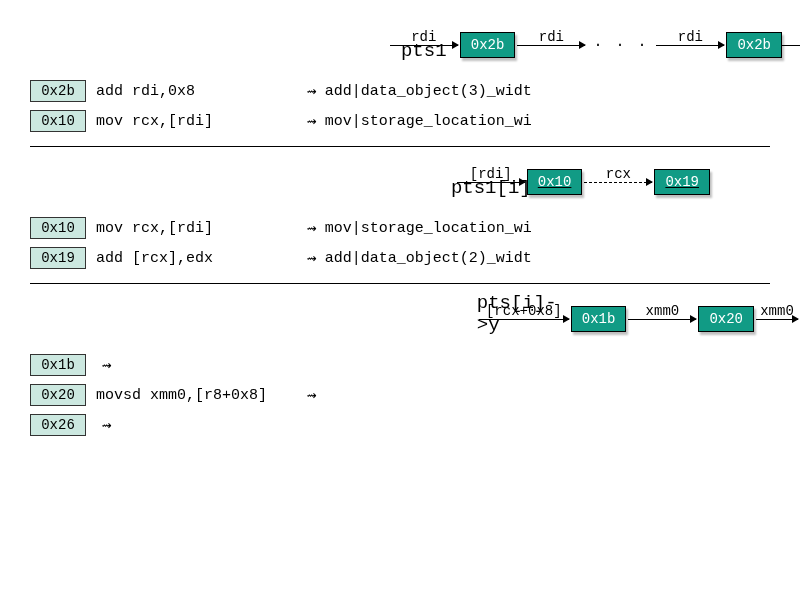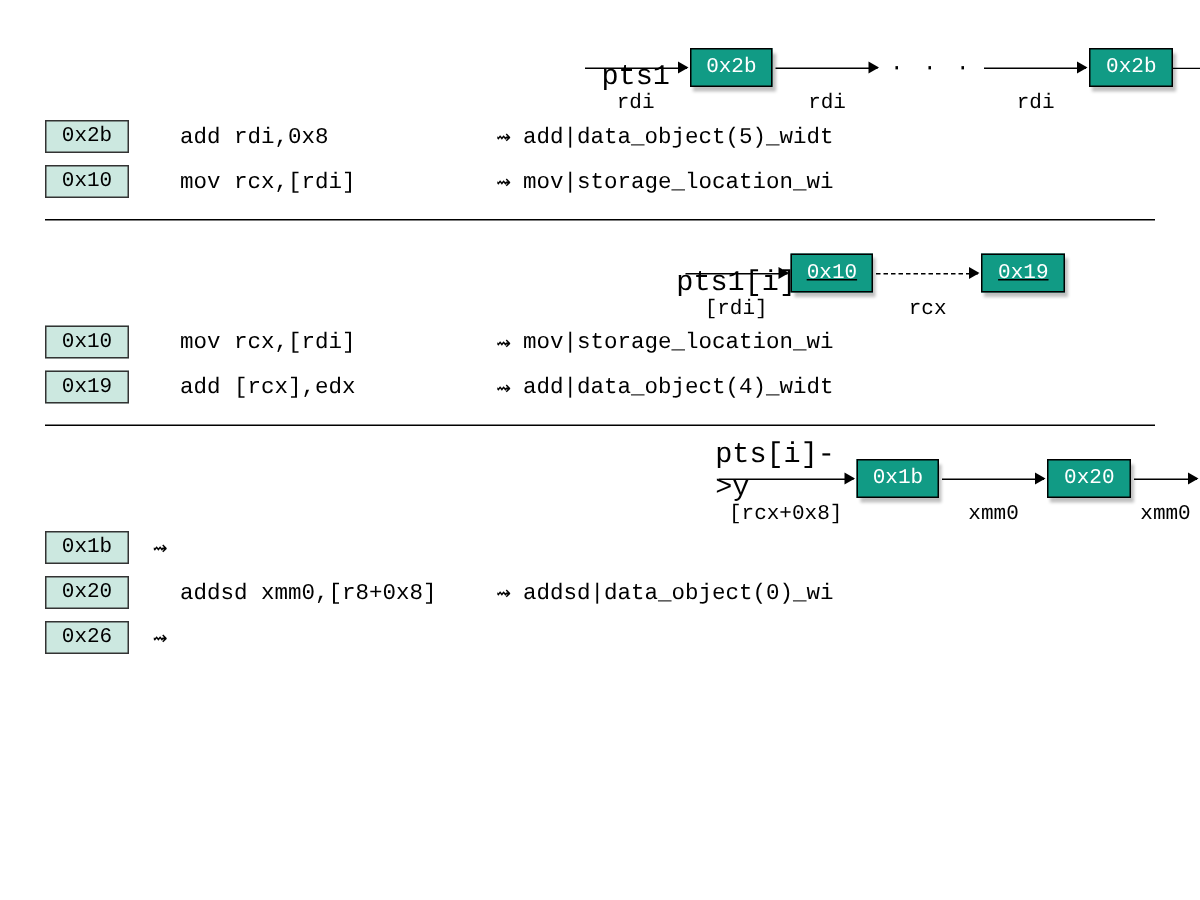--- a/index.html
+++ b/index.html
@@ -27,21 +27,20 @@
   .flow-seg {
     display: flex;
     flex-direction: column;
     align-items: center;
     position: relative;
   }
   .arrow-label-top {
     position: absolute;
     top: -16px;
     font-size: 14px;
-    margin-top: 32px;
   }
   .arrow-label-bot {
     position: absolute;
     bottom: -16px;
     font-size: 19px;
   }
   .arrow {
     width: 48px;
     height: 1px;
     background: #000;
@@ -92,21 +91,20 @@
     padding: 2px 7px;
     font-size: 14px;
     margin-right: 10px;
     display: inline-block;
     min-width: 40px;
     text-align: center;
   }
   .asm {
     flex: 0 0 auto;
     min-width: 205px;
-    margin-left: 24px;
   }
   .squig {
     margin: 0 8px 0 6px;
     font-size: 16px;
   }
   .desc {
     flex: 1;
     overflow: hidden;
     white-space: nowrap;
   }
@@ -144,21 +142,21 @@
       <div class="nodebox">0x2b</div>
       <div class="flow-seg" style="width:18px;overflow:hidden;">
           <div class="arrow short"></div>
         </div>
     </div>
   </div>
   <div class="code-row">
     <span class="addr">0x2b</span>
     <span class="asm">add rdi,0x8</span>
     <span class="squig">⇝</span>
-    <span class="desc">add|data_object(5)_widt</span>
+    <span class="desc">add|data_object(3)_widt</span>
   </div>
   <div class="code-row">
     <span class="addr">0x10</span>
     <span class="asm">mov rcx,[rdi]</span>
     <span class="squig">⇝</span>
     <span class="desc">mov|storage_location_wi</span>
   </div>
 </div>
 
 <hr class="divider">
@@ -182,21 +180,21 @@
   <div class="code-row">
     <span class="addr">0x10</span>
     <span class="asm">mov rcx,[rdi]</span>
     <span class="squig">⇝</span>
     <span class="desc">mov|storage_location_wi</span>
   </div>
   <div class="code-row">
     <span class="addr">0x19</span>
     <span class="asm">add [rcx],edx</span>
     <span class="squig">⇝</span>
-    <span class="desc">add|data_object(4)_widt</span>
+    <span class="desc">add|data_object(2)_widt</span>
   </div>
 </div>
 
 <hr class="divider">
 
 <div class="section">
   <div class="flow-row" style="margin-right:-30px;">
     <div class="flow-container">
       <div class="flow-seg">
           <span class="arrow-label-top">[rcx+0x8]</span>
@@ -214,21 +212,20 @@
           <div class="arrow" style="width:42px;"></div>
         </div>
     </div>
   </div>
   <div class="code-row">
     <span class="addr">0x1b</span>
     <span class="squig">⇝</span>
   </div>
   <div class="code-row">
     <span class="addr">0x20</span>
-    <span class="asm">addsd xmm0,[r8+0x8]</span>
-    <span class="squig">⇝</span>
-    <span class="desc">addsd|data_object(0)_wi</span>
+    <span class="asm">movsd xmm0,[r8+0x8]</span>
+    <span class="squig">⇝</span>
   </div>
   <div class="code-row">
     <span class="addr">0x26</span>
     <span class="squig">⇝</span>
   </div>
 </div>
 
 </body></html>

